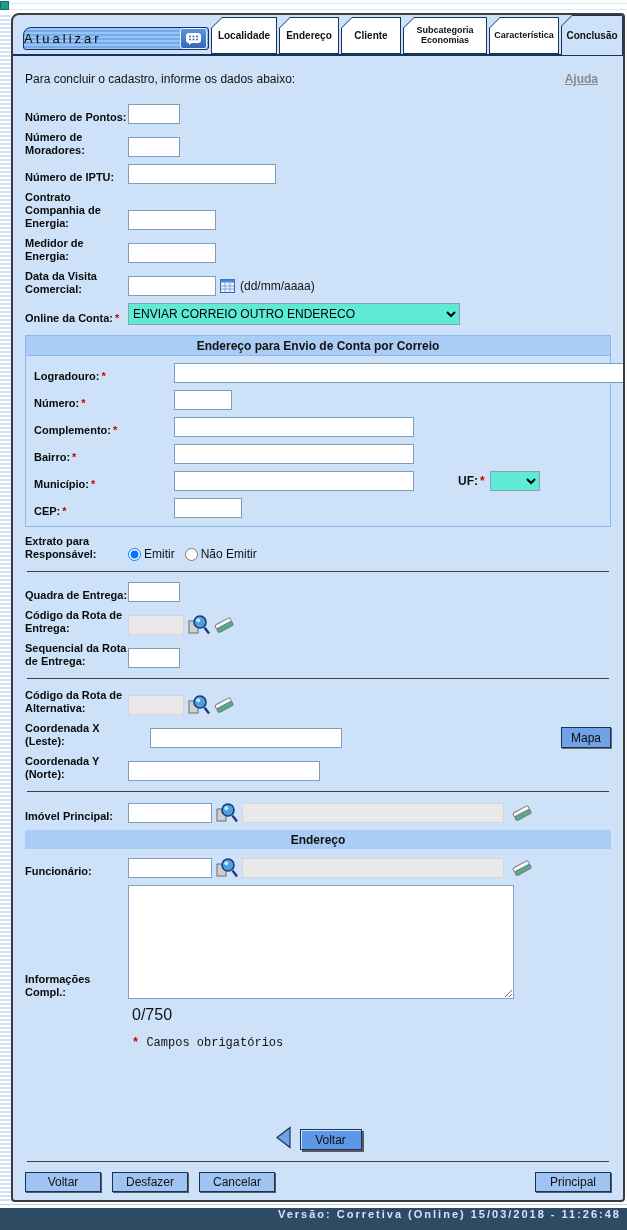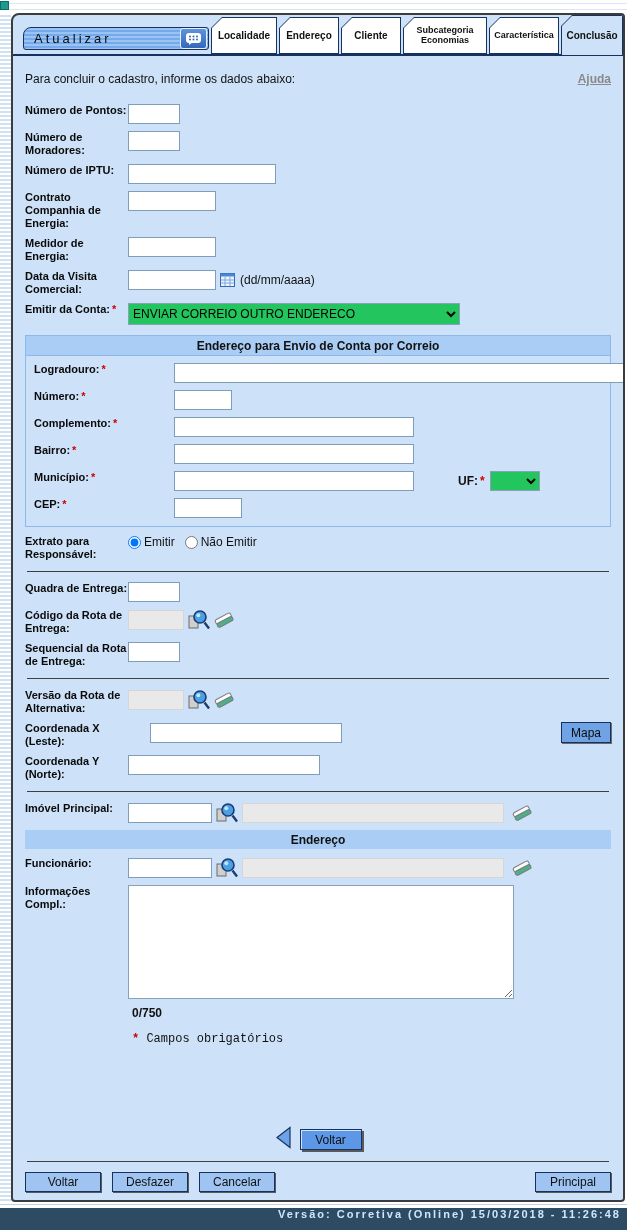--- a/index.html
+++ b/index.html
@@ -16,56 +16,56 @@
     background: repeating-linear-gradient(180deg,#ffffff 0 2px,#cfe2f4 2px 4px); }
   .frame { flex:1; margin-right:2px; background:#cde2f8; border:2px solid #3c3c3c;
     border-radius:8px 4px 4px 4px; display:flex; flex-direction:column; overflow:hidden; }
 
   
   .tabbar { display:flex; align-items:flex-end; padding-left:10px; height:41px;
     border-bottom:2px solid #16335f; flex:none; }
   .title-bar { width:214px; height:23px; margin-bottom:4px; display:flex; align-items:center;
     border:1px solid #16335f; border-radius:8px 3px 3px 3px;
     background: repeating-linear-gradient(180deg,#9cc4f2 0 2px,#74a9ec 2px 4px); }
-  .title-text { flex:1; font-size:13px; letter-spacing:3px; color:#0b0b0b; padding-left:10px; }
+  .title-text { flex:1; font-size:13px; letter-spacing:3px; color:#0b0b0b; }
   .bubble-btn { width:27px; height:21px; margin-right:1px; border:1px solid #e6f0fc; border-radius:3px;
     background:linear-gradient(#5d93dc,#3568b8); display:flex; align-items:center; justify-content:center; }
   .tabs { display:flex; align-items:flex-end; margin-left:auto; }
   .tab-shell { clip-path: polygon(11px 0, 100% 0, 100% 100%, 0 100%, 0 11px);
     background:#16335f; height:37px; margin-left:2px; }
   .tab-inner { clip-path: polygon(10px 0, 100% 0, 100% 100%, 0 100%, 0 10px);
     background:#fff; width:calc(100% - 2px); height:35px; margin:1px;
     display:flex; align-items:center; justify-content:center; text-align:center;
     font-weight:bold; font-size:10px; line-height:10px; padding:4px 3px; cursor:pointer; }
   .tab-shell.active { height:41px; margin-bottom:-2px; z-index:3; position:relative; }
   .tab-shell.active .tab-inner { background:#cde2f8; height:39px; }
   .w-loc{width:66px} .w-end{width:60px} .w-cli{width:60px} .w-sub{width:84px} .w-car{width:70px} .w-con{width:62px}
   .tab-small { font-size:9px; line-height:9.5px; }
 
   
   .content { flex:1; padding:0 12px; overflow:hidden; }
-  .intro-row { display:flex; align-items:flex-start; margin:16px 0 18px 0;gap:28px; }
+  .intro-row { display:flex; align-items:flex-start; margin:16px 13px 18px 0;gap:28px; }
   .intro { font-size:12px; }
   .help-link { margin-left:auto; font-size:12px; font-weight:bold; color:#8a8a8a;
     text-decoration:underline; cursor:pointer; }
 
-  .row { display:flex; align-items:flex-start; margin-bottom:7px; }
+  .row { display:flex; align-items:flex-end; margin-bottom:7px; }
   .lbl { width:103px; flex:none; font-size:11px; font-weight:bold; line-height:13px; color:#0a0a0a; }
   .req { color:#cc0000; font-weight:bold; margin-left:2px; }
   .ctl { display:flex; align-items:center; }
 
   input[type=text] { height:20px; border:1px solid #7f9db9; background:#fff; font-size:11px;
     padding:1px 3px; font-family:"Liberation Sans", sans-serif; }
   input[type=text]:disabled, input.dis { background:#e9e9e9; border:1px solid #d6d6d6; }
   .in-xs { width:52px; } .in-s { width:88px; } .in-iptu { width:148px; }
   .in-rota { width:56px; height:19px; }
   .in-coord { width:192px; }
   .in-code { width:84px; }
   .in-long-dis { width:262px; height:19px; }
-  select { height:22px; border:1px solid #8aa0b8; background:#22c55e; font-size:12px;
+  select { height:22px; border:1px solid #8aa0b8; background:#5eead4; font-size:12px;
     font-family:"Liberation Sans", sans-serif; }
   .sel-envio { width:332px; }
   .sel-uf { width:50px; height:20px; }
   .hint { font-size:12px; margin-left:5px; }
   .icon-gap { margin-left:4px; display:flex; align-items:center; cursor:pointer; }
 
   
   .bluebox { border:1px solid #8db9e8; background:#cde2f8; margin:10px 0 8px 0; padding-bottom:8px; }
   .bluebox-header { background:#a9cdf4; border-bottom:1px solid #8db9e8; height:20px;
     display:flex; align-items:center; justify-content:center;
@@ -84,21 +84,21 @@
 
   .mapa-btn { margin-left:auto; width:50px; height:21px; background:#6fa3e6;
     border:1px solid #16335f; box-shadow:1px 1px 0 #6b6b6b; font-size:12px; color:#0a0a0a;
     display:flex; align-items:center; justify-content:center; cursor:pointer; }
 
   .hdr-bar { background:#a9cdf4; height:19px; display:flex; align-items:center; justify-content:center;
     font-size:12px; font-weight:bold; margin:2px 0 8px 0; }
 
   textarea { width:386px; height:114px; border:1px solid #8aa0b8; font-size:11px;
     font-family:"Liberation Sans", sans-serif; resize:both; }
-  .counter { margin-left:107px; font-size:12px; font-weight:bold; margin-top:0; }
+  .counter { margin-left:107px; font-size:16px; font-weight:normal; margin-top:0; }
   .req-note { margin-left:107px; font-size:12px; margin-top:12px;font-family:Liberation Mono, monospace; }
 
   
   .frame-bottom { margin-top:auto; flex:none; padding-bottom:8px; }
   .nav-row { display:flex; align-items:center; justify-content:center; margin-bottom:8px; }
   .nav-voltar { width:62px; height:21px; margin-left:8px; background:#5d97e8; font-size:12px;
     border:1px solid #16335f; box-shadow: inset 1px 1px 0 #cfe2ff, 2px 2px 0 #5a5a5a;
     display:flex; align-items:center; justify-content:center; cursor:pointer; }
   .bottom-hr { margin:0 14px 10px 14px; }
   .btn-row { display:flex; padding:0 12px; }
@@ -217,21 +217,21 @@
                 <line x1="10" y1="4" x2="10" y2="13" stroke="#7fa8d8"></line>
               <line x1="1" y1="7" x2="14" y2="7" stroke="#7fa8d8"></line>
                 <line x1="1" y1="10" x2="14" y2="10" stroke="#7fa8d8"></line>
             </svg>
           </span>
           <span class="hint">(dd/mm/aaaa)</span>
         </div>
       </div>
 
       <div class="row">
-        <div class="lbl"><span>Emitir da Conta:</span><span class="req">*</span></div>
+        <div class="lbl"><span>Online da Conta:</span><span class="req">*</span></div>
         <div class="ctl">
           <select class="sel-envio">
             <option>ENVIAR CORREIO OUTRO ENDERECO</option>
           </select>
         </div>
       </div>
 
       <div class="bluebox">
         <div class="bluebox-header">Endereço para Envio de Conta por Correio</div>
 
@@ -331,21 +331,21 @@
       <div class="row">
         <div class="lbl">Sequencial da Rota de Entrega:</div>
         <div class="ctl">
             <input type="text" class="in-xs" value="" style="">
           </div>
       </div>
 
       <div class="hr"></div>
 
       <div class="row">
-        <div class="lbl">Versão da Rota de Alternativa:</div>
+        <div class="lbl">Código da Rota de Alternativa:</div>
         <div class="ctl">
           <input type="text" class="in-rota dis" disabled="" value="" style="">
           <span class="icon-gap">
             <svg width="22" height="21" viewBox="0 0 22 21">
               <rect x="1" y="7" width="9" height="12" fill="#cfcfcf" stroke="#6b6b6b"></rect>
               <circle cx="12" cy="8" r="6" fill="#49a0e4" stroke="#1b3c73" stroke-width="1.6"></circle>
               <circle cx="10.3" cy="6.3" r="2" fill="#c3e4fa"></circle>
               <line x1="16.5" y1="13.5" x2="21" y2="19.5" stroke="#1b3c73" stroke-width="2.4"></line>
             </svg>
           </span>

